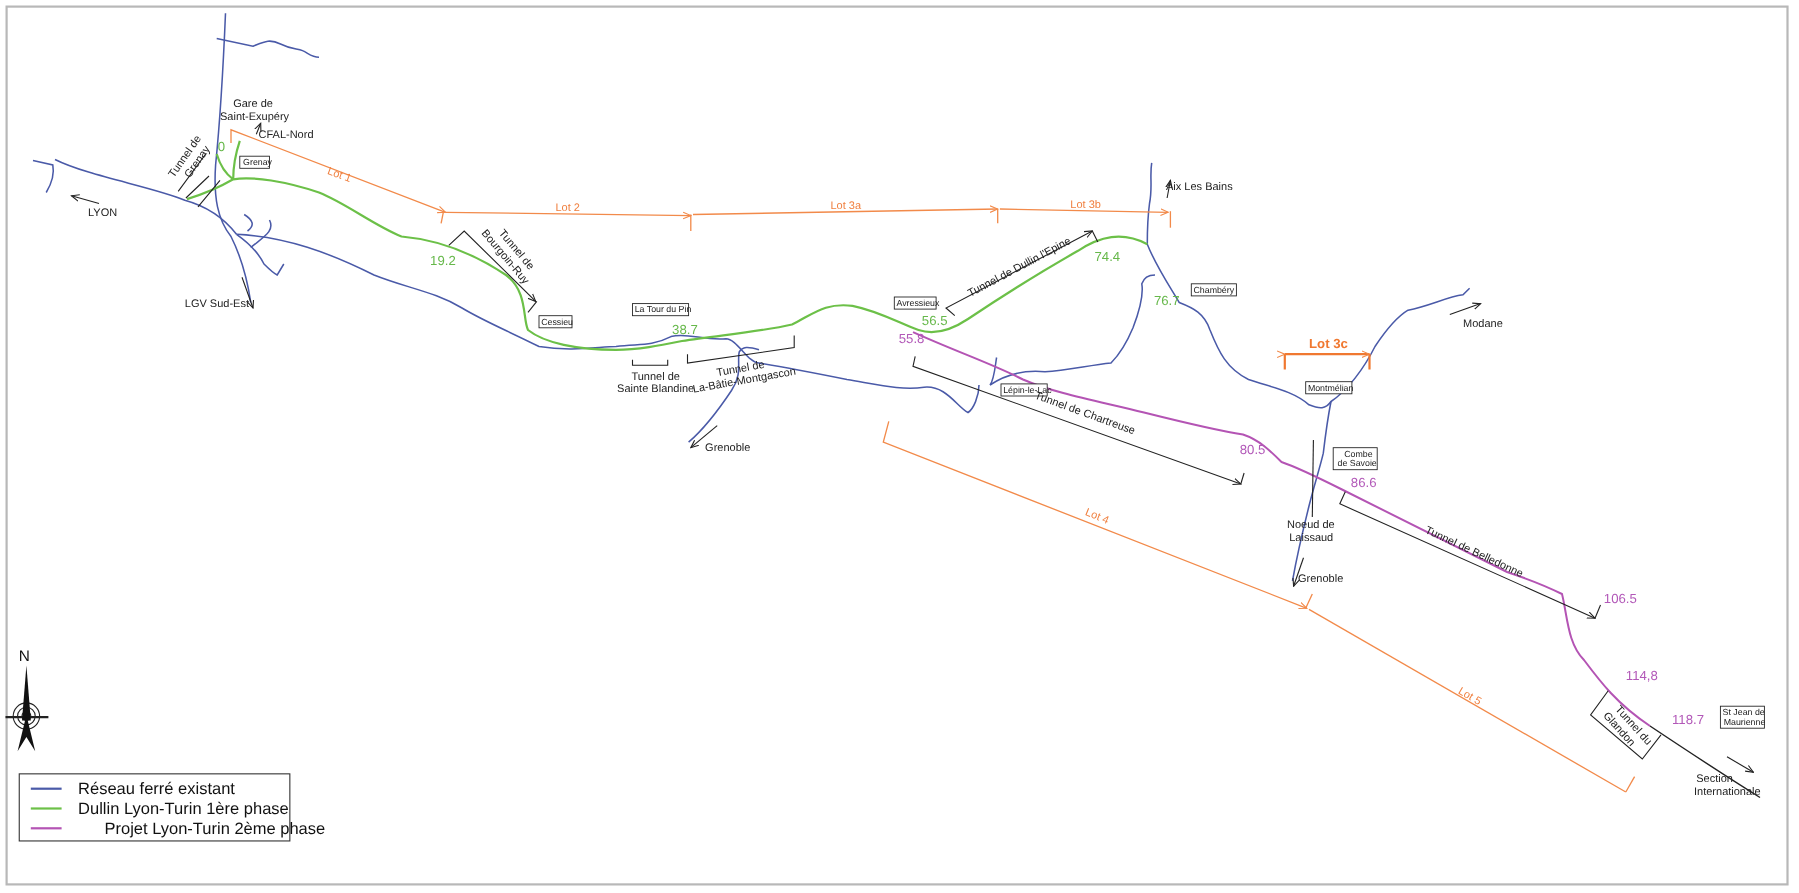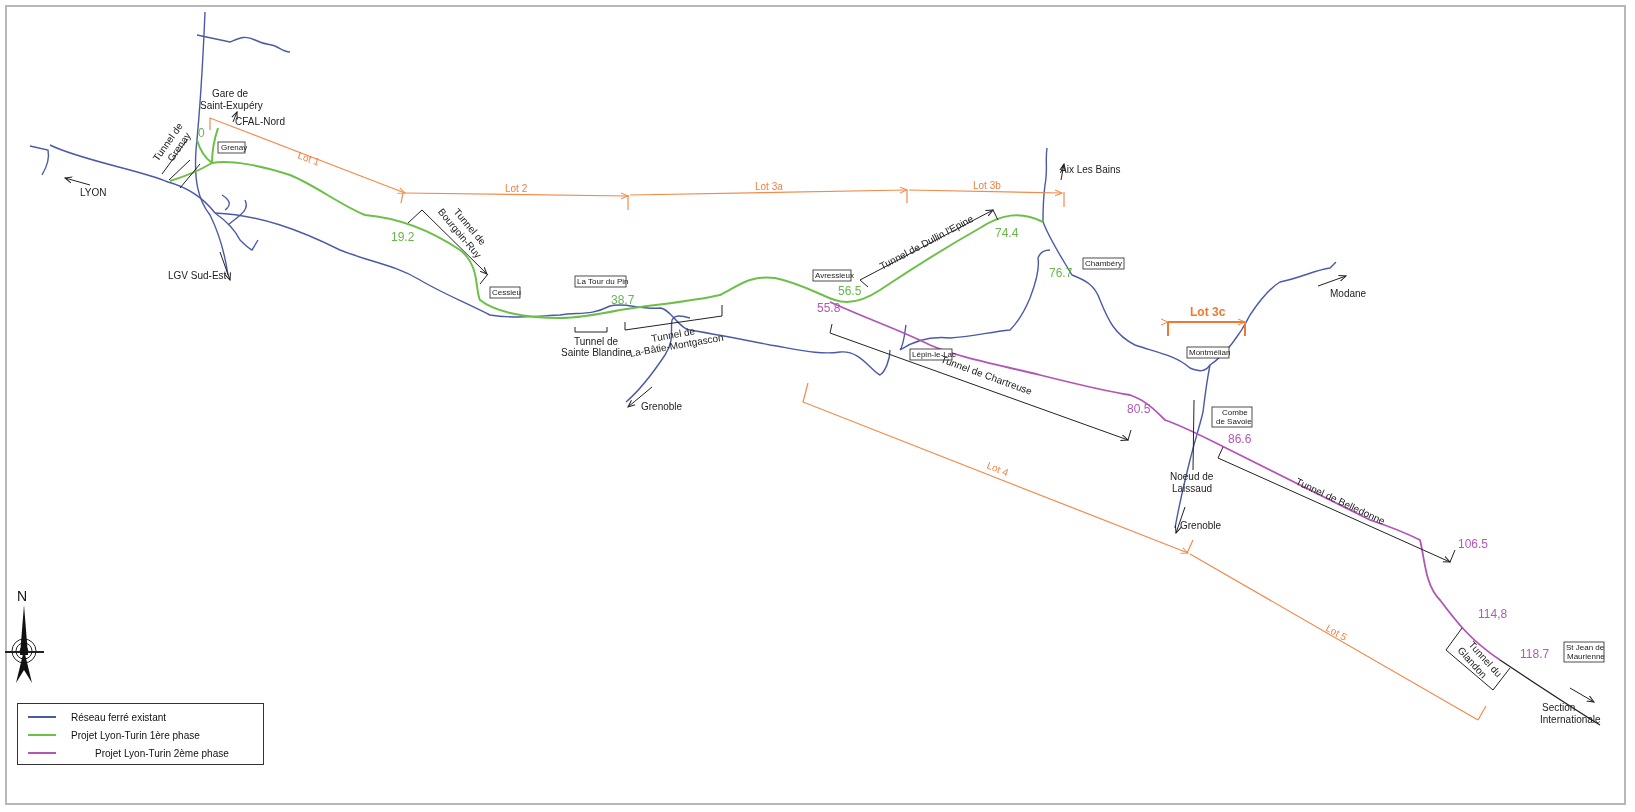--- a/index.html
+++ b/index.html
@@ -13,21 +13,21 @@
   .lot-big { font-family:"Liberation Sans", sans-serif; font-size:12px; font-weight:bold; fill:#f07830; }
   .box-txt { font-family:"Liberation Sans", sans-serif; font-size:8px; fill:#222; }
   .exist { fill:none; stroke:#4a5aa8; stroke-width:1.4; }
   .p1 { fill:none; stroke:#6cc048; stroke-width:2; }
   .p2 { fill:none; stroke:#b454b4; stroke-width:1.8; }
   .lotl { fill:none; stroke:#f28a4a; stroke-width:1.2; }
   .tun { fill:none; stroke:#222; stroke-width:1; }
   #legend { position:absolute; left:17px; top:703px; width:247px; height:62px; border:1px solid #333; background:#fff; box-sizing:border-box; }
   .leg-row { position:absolute; left:0; height:18px; display:flex; align-items:center; }
   .leg-swatch { width:28px; height:0; border-top:2px solid; margin-left:10px; margin-right:15px; }
-  .leg-label { font-size:10px; color:#111; white-space:nowrap;text-align:center; }
+  .leg-label { font-size:15px; color:#111; white-space:nowrap;text-align:center; }
 </style>
 </head>
 <body>
 
 <div id="frame"></div>
 
 <svg width="1635" height="812" viewBox="0 0 1635 812">
   <defs>
     <marker id="arrK" markerWidth="8" markerHeight="8" refX="7" refY="4" orient="auto" markerUnits="userSpaceOnUse">
       <path d="M0,1 L7,4 L0,7" fill="none" stroke="#222" stroke-width="1"></path>
@@ -224,19 +224,19 @@
   </g>
 </svg>
 
 <div id="legend">
   <div class="leg-row" style="top:4px;">
     <div class="leg-swatch" style="border-color:#4a5aa8;"></div>
     <span class="leg-label">Réseau ferré existant</span>
   </div>
   <div class="leg-row" style="top:22px;">
     <div class="leg-swatch" style="border-color:#6cc048;"></div>
-    <span class="leg-label">Projet Lyon-Turin 1ère phase</span>
+    <span class="leg-label">Dullin Lyon-Turin 1ère phase</span>
   </div>
   <div class="leg-row" style="top:40px;gap:24px;">
     <div class="leg-swatch" style="border-color:#b454b4;"></div>
     <span class="leg-label">Projet Lyon-Turin 2ème phase</span>
   </div>
 </div>
 
 </body></html>

